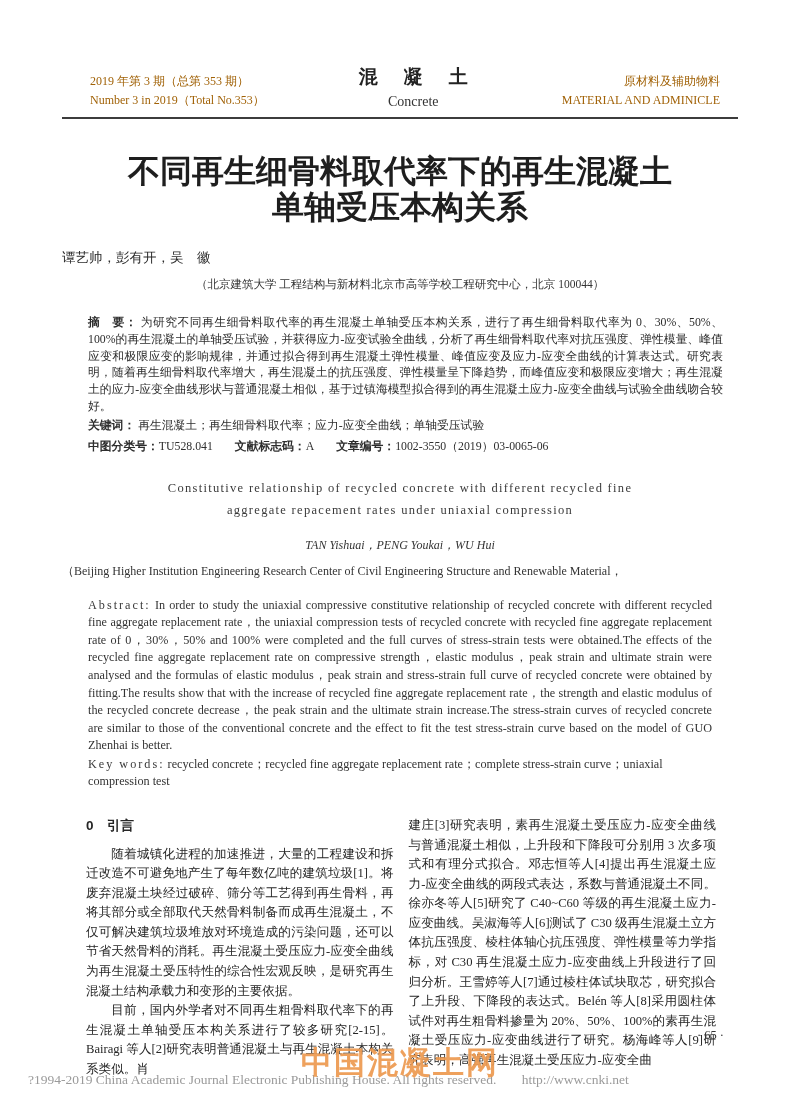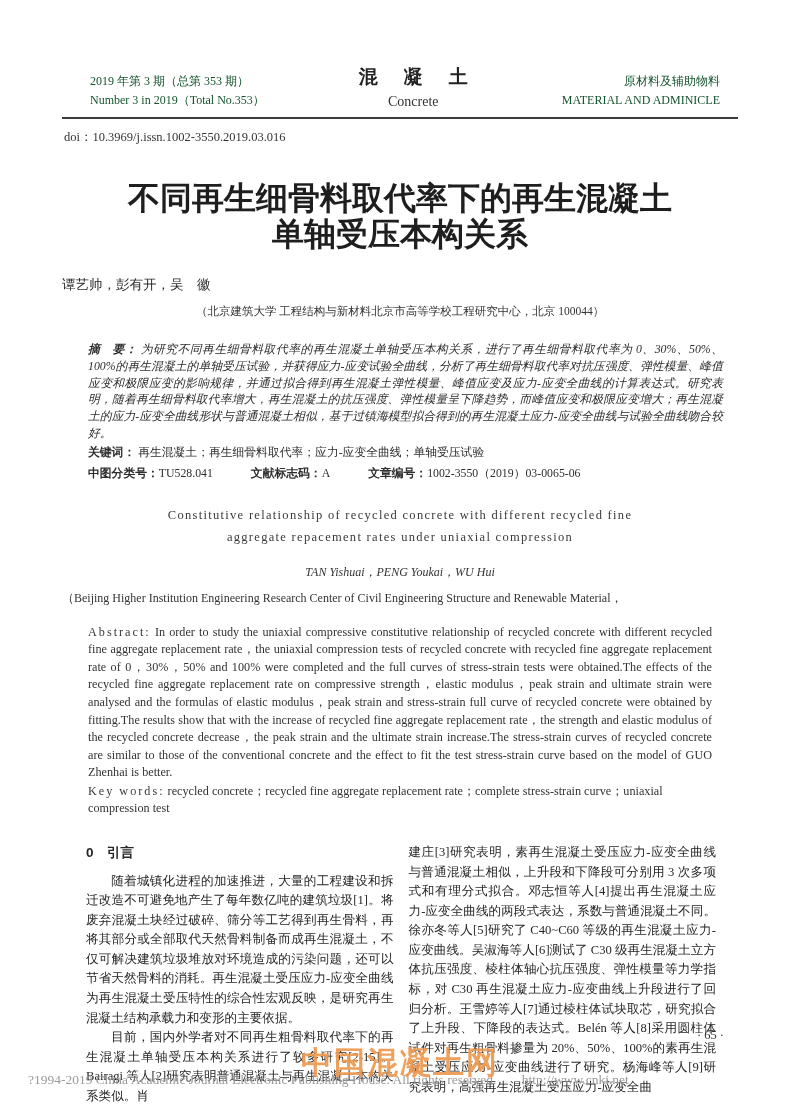--- a/index.html
+++ b/index.html
@@ -15,21 +15,21 @@
   }
   .content { padding: 64px 62px 0 62px; }
 
   
   .masthead {
     display: flex;
     justify-content: space-between;
     align-items: flex-end;
     padding: 0 18px 0 28px;
   }
-  .mast-left, .mast-right { font-size: 12px; line-height: 19px; color: #14532d; }
+  .mast-left, .mast-right { font-size: 12px; line-height: 19px; color: #a16207; }
   .mast-left .en { font-size: 12px; }
   .mast-center { text-align: center; }
   .journal-cn {
     font-size: 19px;
     font-weight: bold;
     letter-spacing: 26px;
     margin-left: 26px;
     color: #222;
   }
   .journal-en { font-size: 14px; margin-top: 4px; color: #333; }
@@ -44,24 +44,24 @@
     font-weight: bold;
     font-size: 32px;
     line-height: 36px;
     color: #1e1e1e;
     margin-top: 34px;
   }
   .authors-cn { text-align: left; font-size: 13.5px; margin-top: 24px; color: #2a2a2a; }
   .affil-cn { text-align: center; font-size: 11.5px; margin-top: 10px; color: #333; }
 
   
-  .abs-block { margin: 22px 15px 0 26px; font-size: 11.8px; line-height: 16.8px; text-align: justify; color: #2c2c2c; font-style: italic; }
+  .abs-block { margin: 22px 15px 0 26px; font-size: 11.8px; line-height: 16.8px; text-align: justify; color: #2c2c2c; }
   .abs-label, .kw-label { font-family: "Liberation Sans", "DejaVu Sans", sans-serif; font-weight: bold; }
   .kw-line { margin: 2px 26px 0 26px; font-size: 11.8px; line-height: 16.8px; }
-  .clc-line { margin: 5px 26px 0 26px; font-size: 11.8px; display: flex; gap: 38px; }
+  .clc-line { margin: 5px 26px 0 26px; font-size: 11.8px; display: flex; gap: 22px; }
   .clc-line b { font-family: "Liberation Sans", "DejaVu Sans", sans-serif; font-weight: bold; }
 
   
   .title-en { text-align: center; font-size: 12.5px; letter-spacing: 1.3px; line-height: 22px; margin-top: 22px; color: #3a3a3a; }
   .authors-en { text-align: center; font-style: italic; font-size: 12px; margin-top: 16px; color: #333; }
   .affil-en { text-align: left; font-size: 12px; line-height: 20px; margin-top: 7px; color: #333; }
   .abs-en { margin: 16px 26px 0 26px; font-size: 12.2px; line-height: 17.6px; text-align: justify; color: #333; }
   .abs-en-label, .kw-en-label { letter-spacing: 2px; color: #3a3a3a; }
   .kw-en { margin: 1px 26px 0 26px; font-size: 12.2px; line-height: 17px; color: #333; }
 
@@ -118,21 +118,20 @@
         <div class="journal-cn">混凝土</div>
         <div class="journal-en">Concrete</div>
       </div>
       <div class="mast-right">
         <div>原材料及辅助物料</div>
         <div>MATERIAL AND ADMINICLE</div>
       </div>
     </header>
     <div class="mast-rule"></div>
 
-    <div class="doi">doi：10.3969/j.issn.1002-3550.2019.03.016</div>
 
     <h1 class="title-cn">
       <div>不同再生细骨料取代率下的再生混凝土</div>
       <div>单轴受压本构关系</div>
     </h1>
 
     <div class="authors-cn">谭艺帅，彭有开，吴　徽</div>
     <div class="affil-cn">（北京建筑大学 工程结构与新材料北京市高等学校工程研究中心，北京 100044）</div>
 
     <div class="abs-block">

